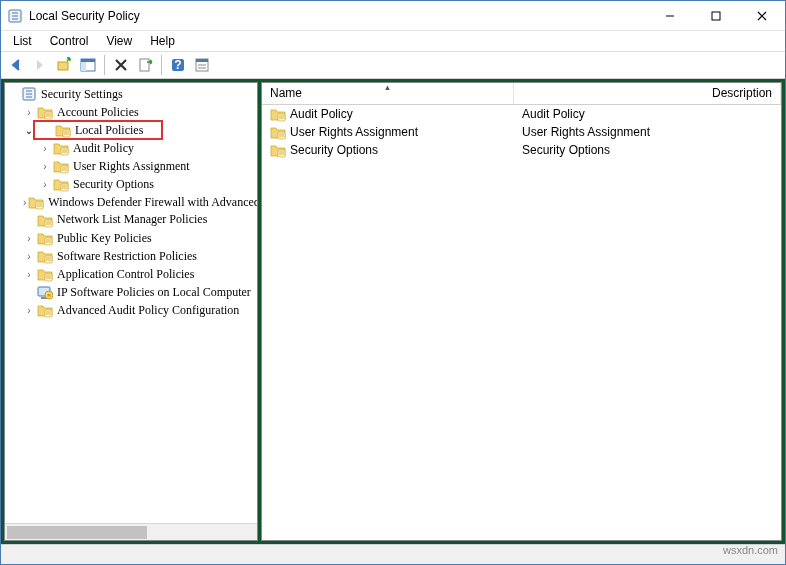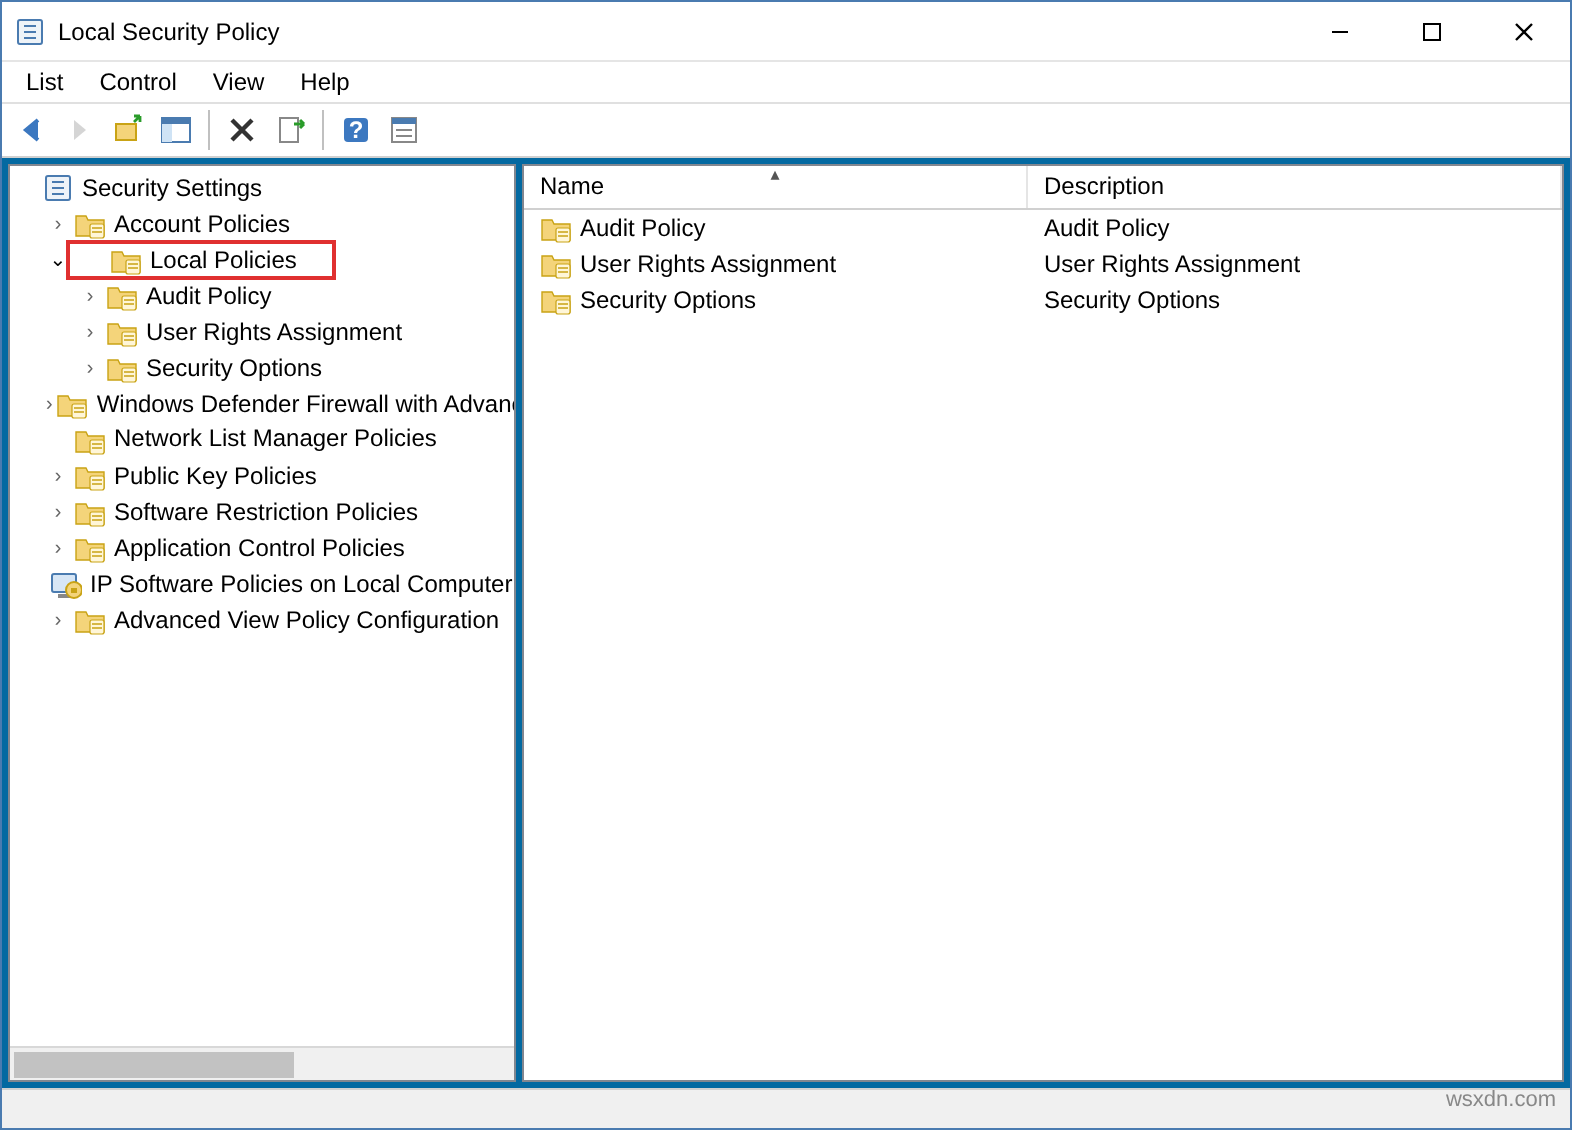--- a/index.html
+++ b/index.html
@@ -1,43 +1,43 @@
 <!DOCTYPE html>
 <html><head>
 <meta charset="utf-8">
 <style>
 * { box-sizing: border-box; font-family: "Segoe UI", Tahoma, sans-serif; font-size: 12px; }
 body { margin: 0; background: #fff; }
-.window { width: 786px; height: 565px; border: 1px solid #4a7bb0; display: flex; flex-direction: column; background: #0369a1; position: relative; }
+.window { width: 786px; height: 565px; border: 1px solid #4a7bb0; display: flex; flex-direction: column; background: #14532d; position: relative; }
 .titlebar { height: 30px; background: #fff; display: flex; align-items: center; padding: 0 0 0 6px; border-bottom: 1px solid #e5e5e5; }
 .titlebar .app-icon { width: 16px; height: 16px; margin-right: 6px; display:flex; align-items:center; justify-content:center; }
 .titlebar .title-text { flex: 0 0 auto; color: #000; }
 .titlebar .spacer { flex: 1; }
 .win-btn { width: 46px; height: 30px; display: flex; align-items: center; justify-content: center; color:#000; }
 .menubar { height: 20px; display: flex; align-items: center; padding: 0 4px; gap: 2px; background: #fff; }
 .menubar .menu-item { padding: 2px 8px; cursor: default; }
 .toolbar { height: 28px; border-top: 1px solid #e0e0e0; border-bottom: 1px solid #d0d0d0; display: flex; align-items: center; padding: 0 4px; gap: 2px; background:#fff;}
 .tool-btn { width: 22px; height: 22px; display: flex; align-items: center; justify-content: center; border: 1px solid transparent; }
 .tool-btn.disabled { opacity: .35; }
 .tool-sep { width: 1px; height: 20px; background: #c0c0c0; margin: 0 3px; }
 .content { flex: 1; display: flex; padding: 3px; gap: 3px; min-height: 0; }
 .pane { border: 1px solid #828790; background: #fff; overflow: hidden; display:flex; flex-direction:column; }
 .tree-pane { width: 254px; }
 .list-pane { flex: 1; }
 .tree { padding: 2px 0; overflow-x: auto; overflow-y: auto; flex:1; white-space: nowrap; }
 .tree-row { display: flex; align-items: center; height: 18px; padding-right: 6px; cursor: default; white-space: nowrap; }
 .tree-row .twisty { width: 12px; text-align: center; color: #666; font-size: 10px; user-select:none;}
 .tree-row .twisty.open { color: #000; }
 .tree-row .node-icon { width: 16px; height: 16px; margin: 0 4px 0 2px; flex:0 0 16px;}
-.tree-row .node-label { white-space: nowrap; }
+.tree-row .node-label { white-space: nowrap; font-family: Liberation Serif, serif; }
 .tree-row.highlighted .node-label-wrap { outline: 2px solid #e03030; outline-offset: 0; padding: 0 18px; display:flex; align-items:center;}
 .list-header { display: flex; height: 22px; border-bottom: 1px solid #d0d0d0; background: #fff; user-select:none;}
 .list-header .col { padding: 3px 8px; border-right: 1px solid #e5e5e5; position:relative;}
 .list-header .col.name { width: 252px; }
-.list-header .col.desc { flex: 1; }
+.list-header .col.desc { flex: 1; text-align: right; }
 .sort-caret { position:absolute; top:-1px; left:50%; transform:translateX(-50%); font-size:9px; color:#555;}
 .list-body { flex:1; overflow:auto;}
 .list-row { display: flex; height: 18px; align-items: center; cursor: default; }
 .list-row .cell { padding: 0 8px; display:flex; align-items:center; gap:4px;}
 .list-row .cell.name { width: 252px; }
 .list-row .cell.desc { flex: 1; }
 .statusbar { height: 20px; border-top: 1px solid #d0d0d0; background:#f0f0f0; }
 .watermark { position: fixed; left: 0; top: 0; width: 786px; text-align: right; padding: 544px 8px 0 0; font-size: 11px; color: #888; pointer-events: none;}
 svg { display:block; }
 .tree-hscroll { height: 17px; background: #f0f0f0; border-top: 1px solid #d8d8d8; display:flex; align-items:center;}
@@ -290,21 +290,21 @@
               </span>
             </div>
             <div class="tree-row" style="padding-left: 18px;">
               <span class="twisty">›</span>
               <span class="node-label-wrap" style="display: flex; align-items: center;">
                 <span class="node-icon">
                   <svg width="16" height="16">
                     <use href="#ic-folder-policy"></use>
                   </svg>
                 </span>
-                <span class="node-label">Advanced View Policy Configuration</span>
+                <span class="node-label">Advanced Audit Policy Configuration</span>
               </span>
             </div>
           </div>
       </div>
       <div class="tree-hscroll">
         <div class="track">
             <div class="thumb"></div>
           </div>
       </div>
     </div>

